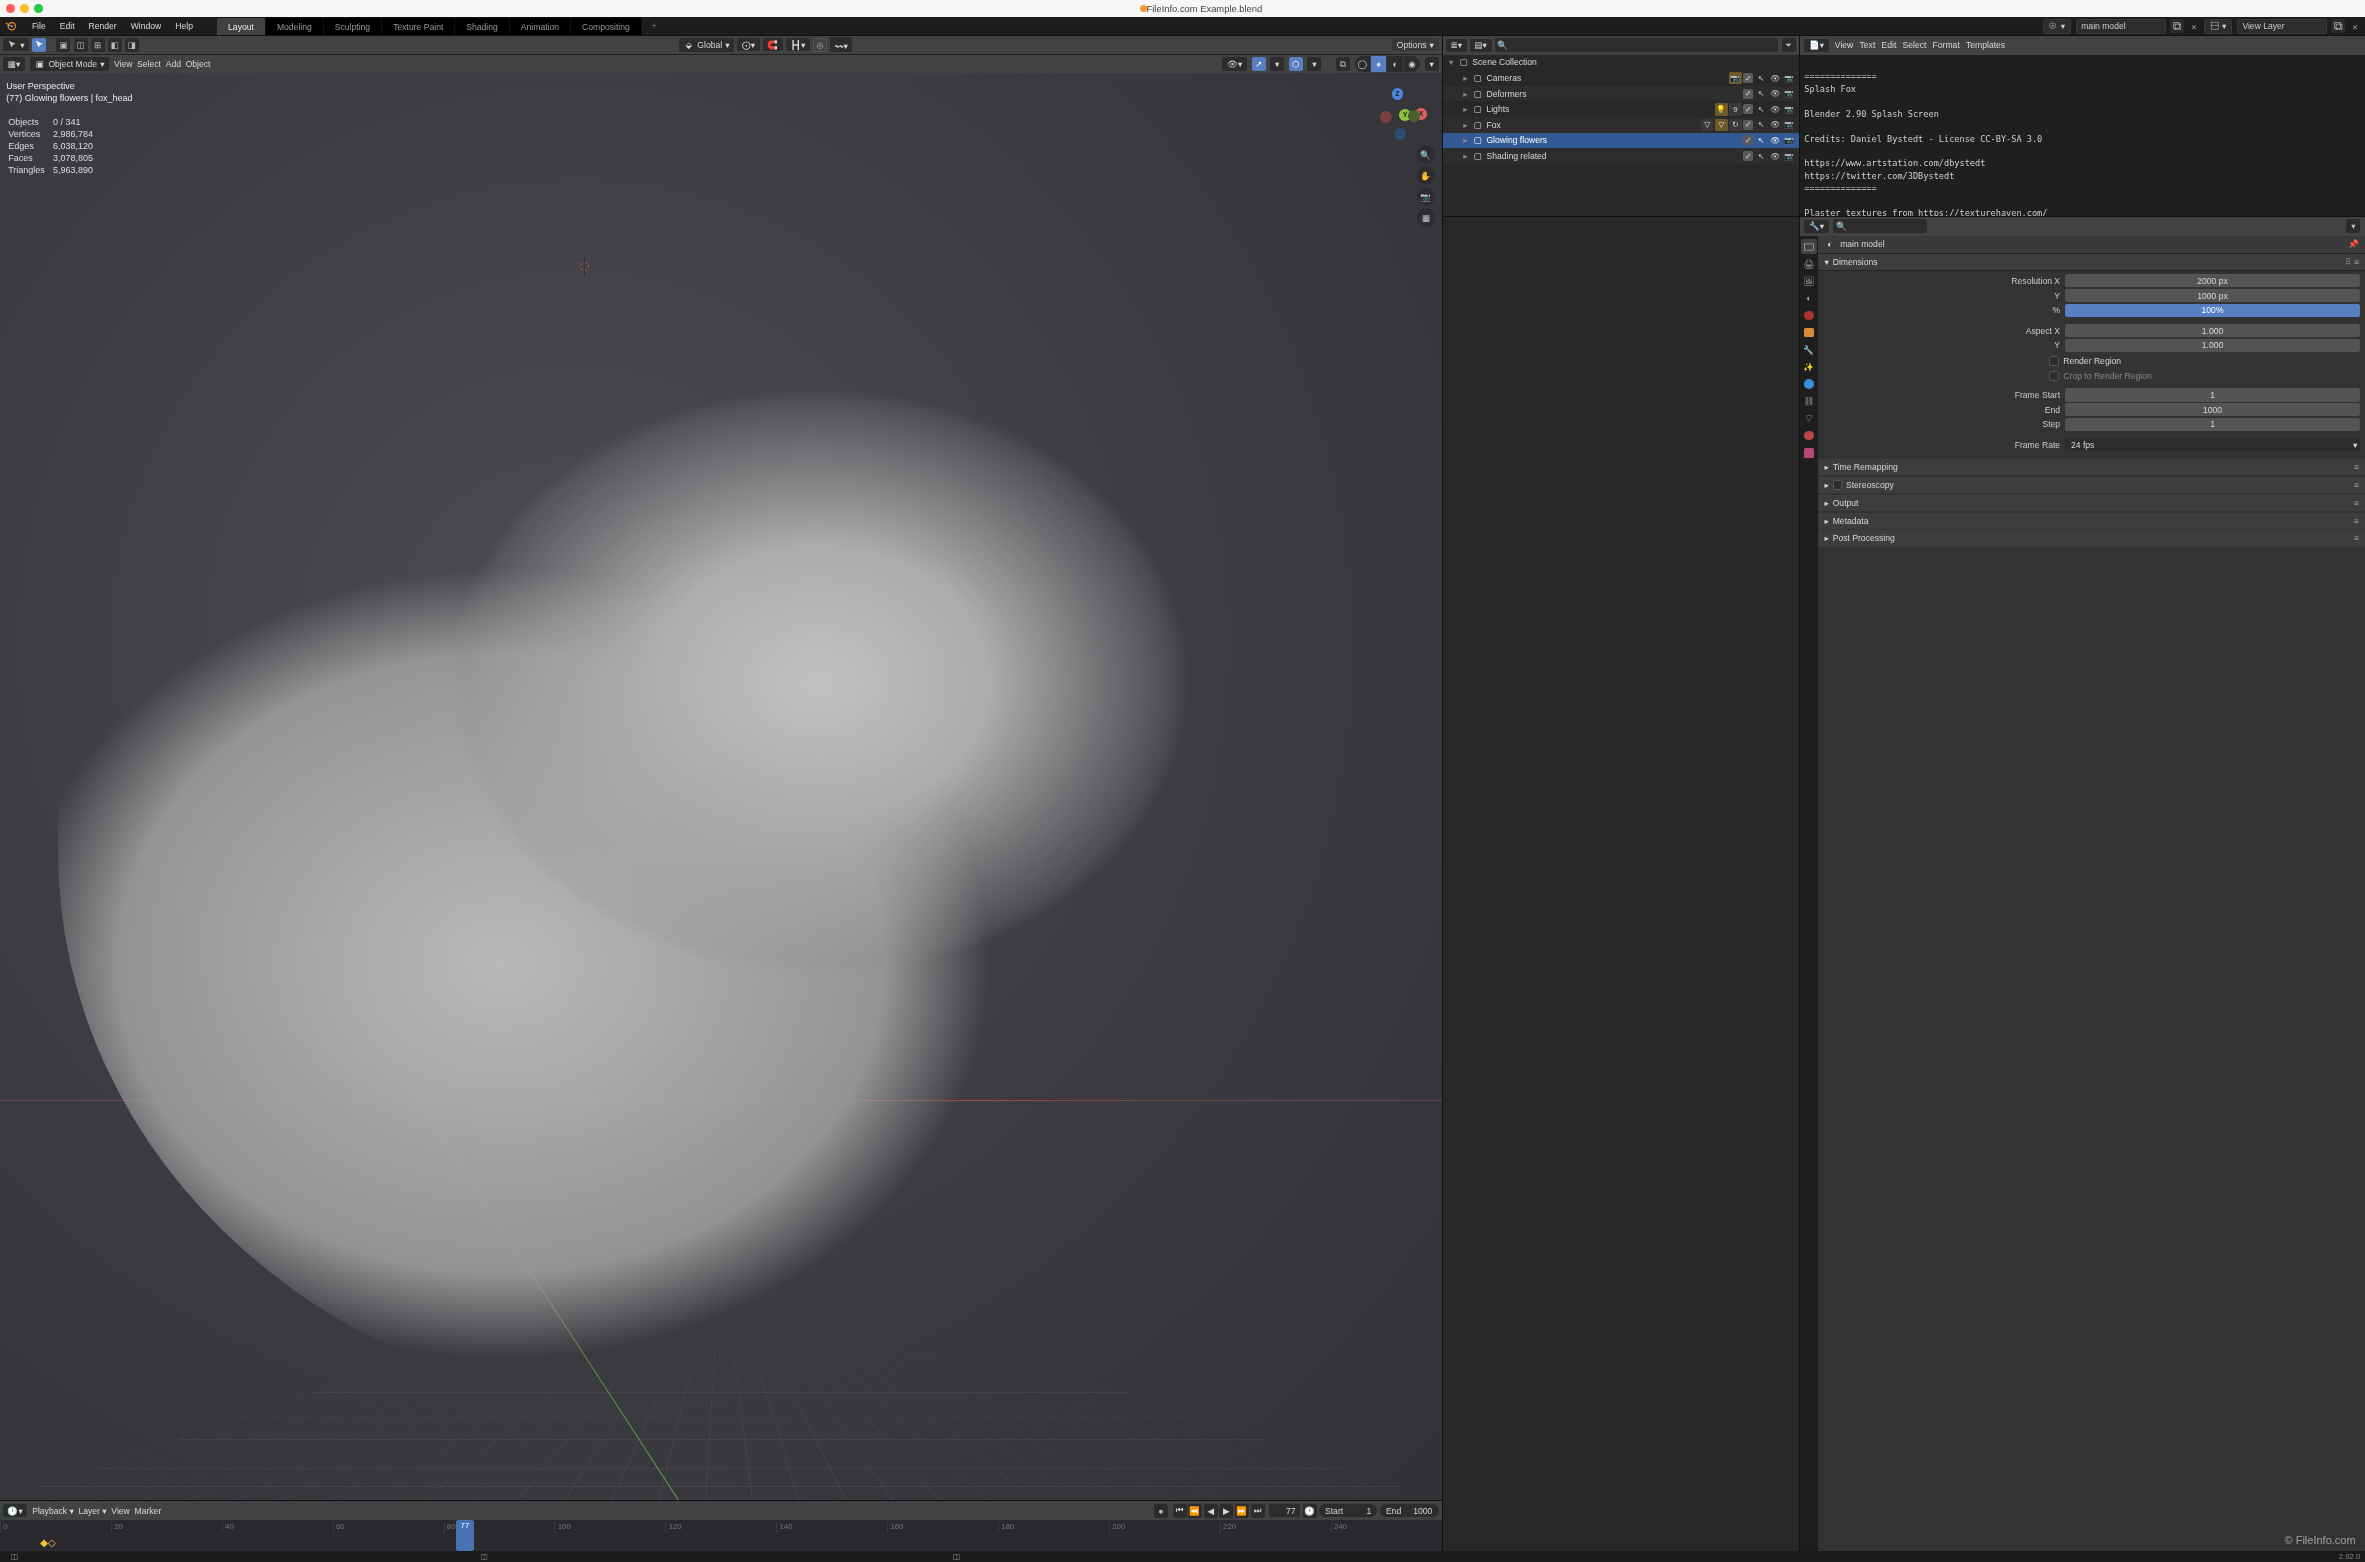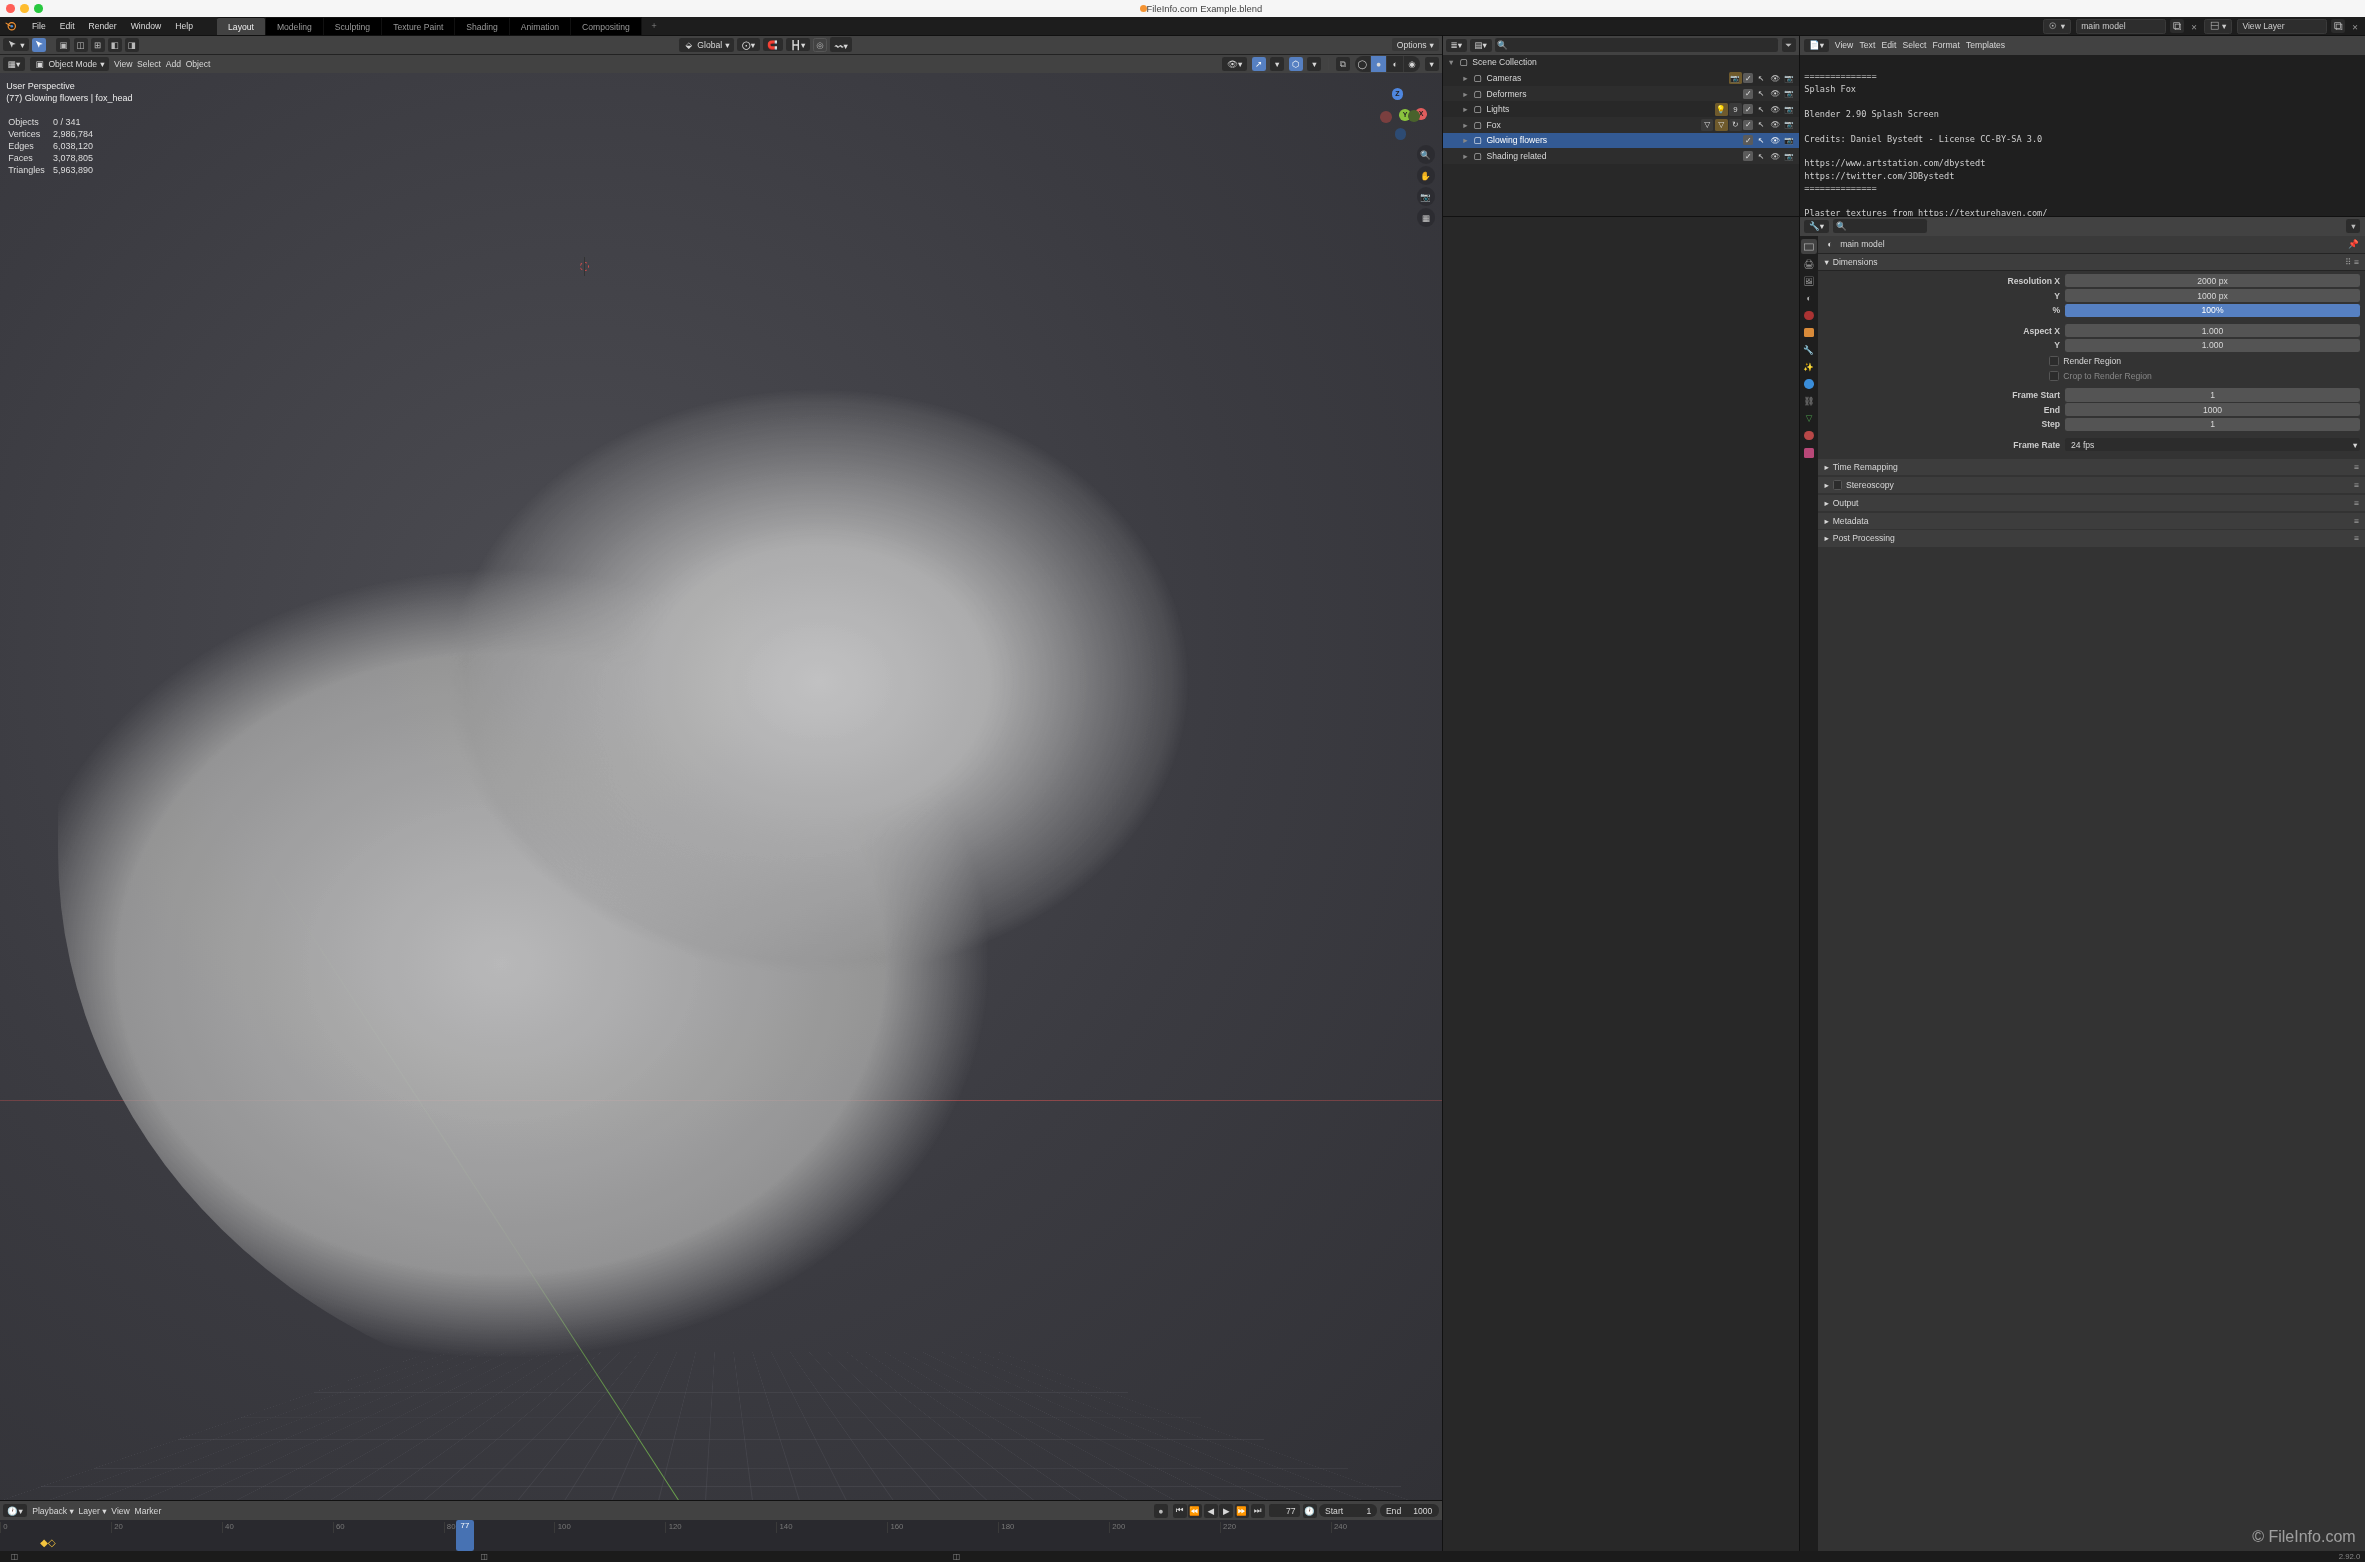--- a/index.html
+++ b/index.html
@@ -93,32 +93,32 @@
   .props-body { flex:1; display:flex; min-height:0;}
   .tab-strip { width:18.7px; background:#1e1e1e; display:flex; flex-direction:column; align-items:center; padding-top:3.1px; gap:1.6px;}
   .vtab { width:15.6px; height:15.6px; border-radius:2.3px; display:flex; align-items:center; justify-content:center; color:#aaa;}
   .vtab.active { background:#424242;}
   .vtab .dot { width:9.4px; height:9.4px; border-radius:50%;}
   .props-content { flex:1; background:#333; overflow:auto; padding:0;}
   .scene-row { background:#3a3a3a; padding:3.1px 6.2px; display:flex; align-items:center; gap:4.7px; border-bottom:0.8px solid #242424;}
   .panel-head { background:#3d3d3d; padding:3.1px 6.2px; display:flex; align-items:center; gap:3.9px; border-bottom:0.8px solid #242424;}
   .panel-body { padding:1.6px 4.7px 4.7px;}
   .prop-row { display:flex; align-items:center; margin:1.6px 0;}
-  .prop-row .lbl { flex:1; text-align:right; padding-right:4.7px; color:#ccc; font-size:8.6px;font-weight:bold;}
+  .prop-row .lbl { flex:1; text-align:right; padding-right:4.7px; color:#ccc; font-size:8.6px;}
   .prop-row .val { flex:0 0 55%; background:#545454; border-radius:2.3px; padding:1.6px 3.1px; text-align:center;}
   .prop-row .val.blue { background:#5680c2; color:#fff;}
   .prop-row .val.dark { background:#2c2c2c;}
   .check-row { display:flex; align-items:center; gap:4.7px; padding:2.3px 0 2.3px 42%;}
   .check-row .cbox { width:10px; height:10px; background:#2c2c2c; border:0.8px solid #555; border-radius:1.6px;}
   .coll-head { background:#3d3d3d; padding:3.1px 6.2px; display:flex; align-items:center; gap:3.9px; margin-top:1.6px;}
   .hamb { margin-left:auto; color:#999;}
   .statusbar { height:11px; background:#1b1b1b; display:flex; align-items:center; color:#888; font-size:7.8px; padding:0 4.7px;}
   .statusbar .sb-spacer { flex:1;}
   .drag-dot { width:14px; display:inline-flex; justify-content:center;}
-  .watermark { position:fixed; right:9.4px; bottom:15.6px; color:rgba(230,230,230,0.6); font-size:16px;}
+  .watermark { position:fixed; right:9.4px; bottom:15.6px; color:rgba(230,230,230,0.6); font-size:11px;}
   .right-col-top { display:flex; height:181px; border-bottom:0.8px solid #111;}
   .outliner-wrapper { flex:0 0 38.7%; display:flex; flex-direction:column; border-right:0.8px solid #111;}
   .texteditor-wrapper { flex:1; display:flex; flex-direction:column;}
   .right-col { display:flex; flex-direction:column;}
   .right-col-bottom { flex:1; display:flex; min-height:0;}
   .props-wrapper { flex:1; display:flex; flex-direction:column;}
   .right-col-bottom .spacer38 { flex:0 0 38.7%; border-right:0.8px solid #111; background:#282828;}
 </style>
 </head>
 <body>

